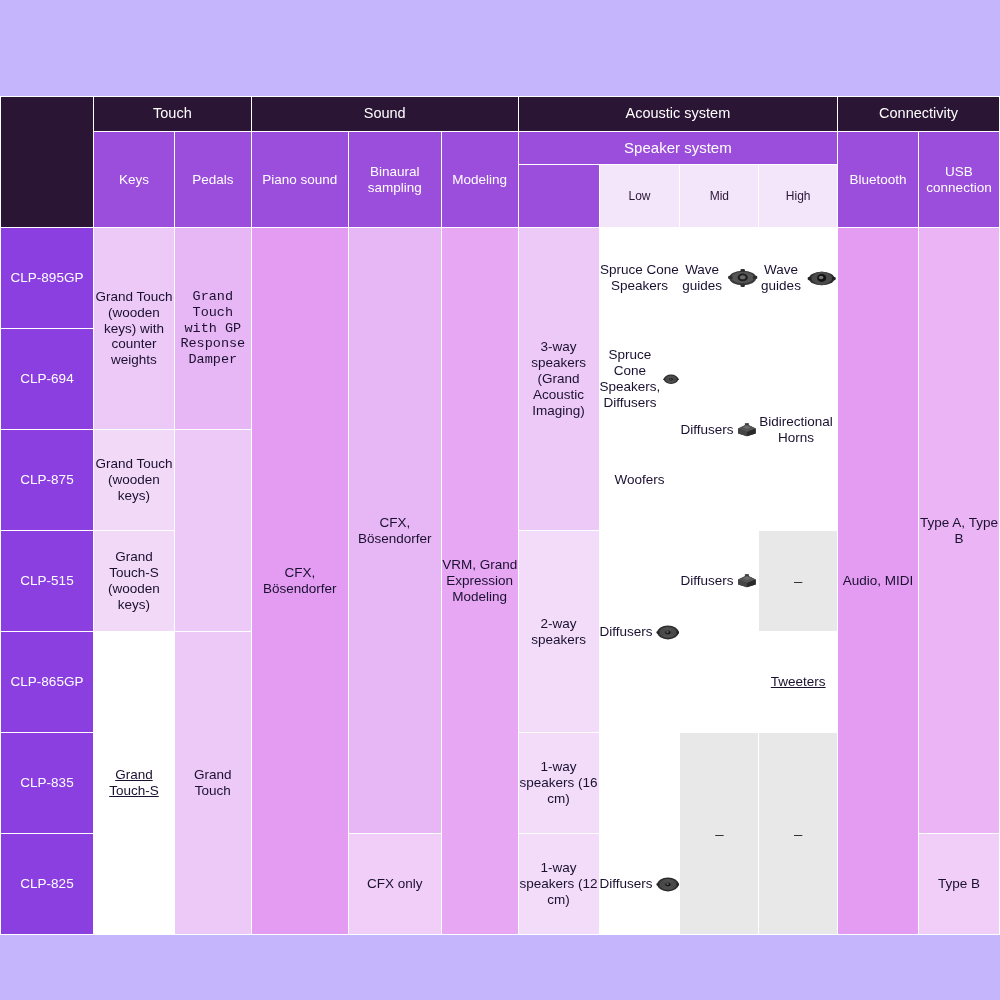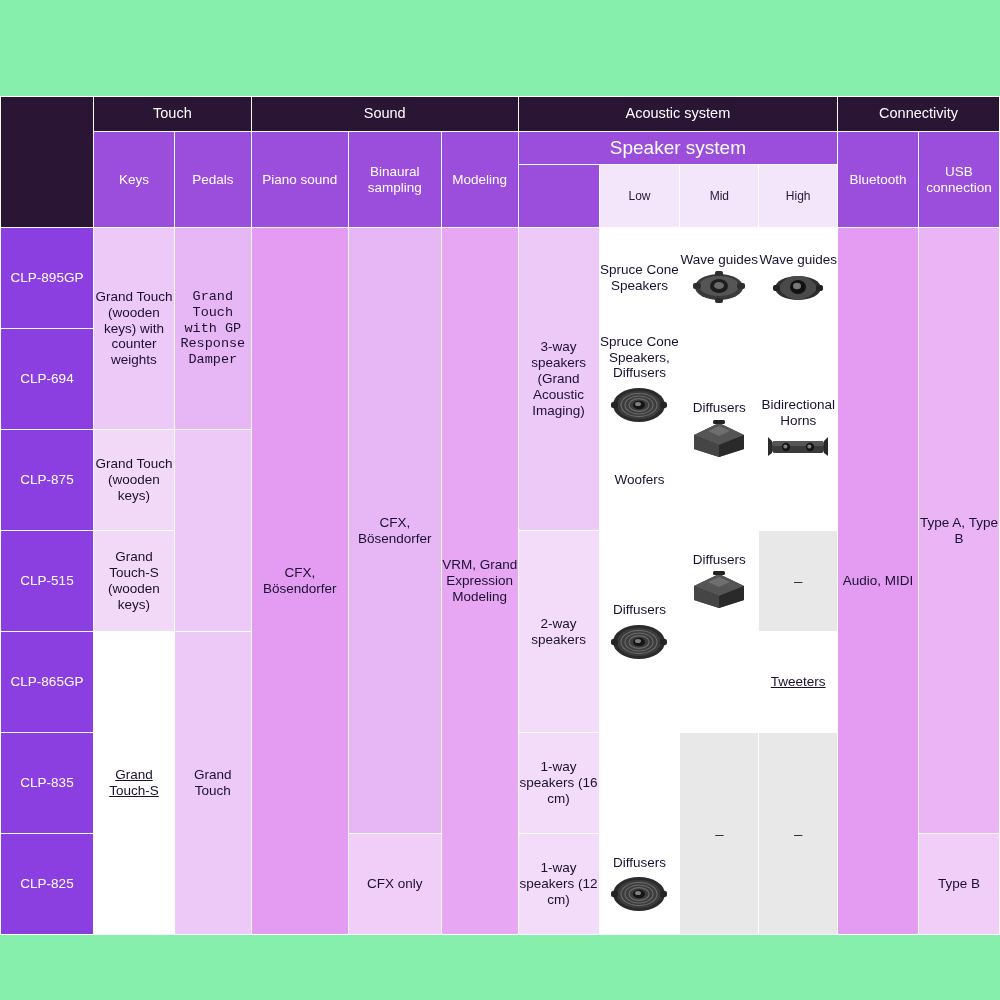--- a/index.html
+++ b/index.html
@@ -7,21 +7,21 @@
     padding: 0;
     width: 1000px;
     height: 1000px;
     background: #ffffff;
     font-family: "Liberation Sans", sans-serif;
   }
   #sheet {
     position: relative;
     width: 1000px;
     height: 1000px;
-    background: #86efac;
+    background: #c4b5fd;
   }
   table.cmp {
     position: absolute;
     left: 0px;
     top: 96px;
     width: 1000px;
     border-collapse: collapse;
     table-layout: fixed;
     font-size: 13.5px;
     color: #1a1030;
@@ -55,21 +55,21 @@
   }
   .hdr-sub {
     background: #f3e6fb;
     color: #2b1535;
     font-size: 12px;
     height: 30px;
   }
   .hdr-speaker {
     background: #9b4ddb;
     color: #ffffff;
-    font-size: 19px;
+    font-size: 15px;
     height: 32px;
   }
 
   
   .model {
     background: #8b3fe0;
     color: #ffffff;
     font-size: 13.5px;
     width: 92px;
   }
@@ -87,21 +87,21 @@
   .t-spk       { background: #edc9f7; }
   .t-spk2      { background: #f2dcf9; }
   .t-low       { background: #ffffff; }
   .t-grey      { background: #e8e8e8; }
   .t-bt        { background: #e39cf2; }
   .t-usb       { background: #eab4f5; }
   .t-usb2      { background: #f0cef7; }
 
   .cellwrap {
     display: flex;
-    flex-direction: column;
+    flex-direction: row;
     align-items: center;
     justify-content: center;
     gap: 3px;
   }
   .cell-txt { display: block; }
   .dash { font-size: 15px; color: #333; }
 
   
   .pic { display: block; }
 </style>

